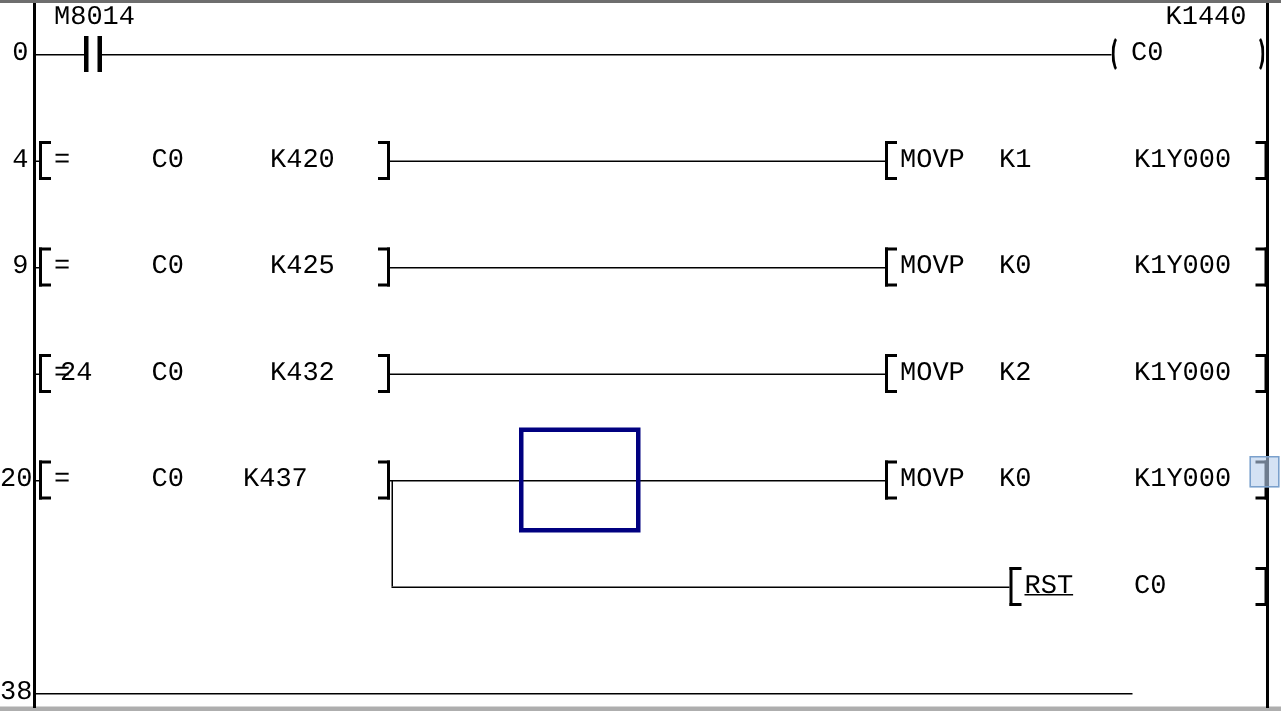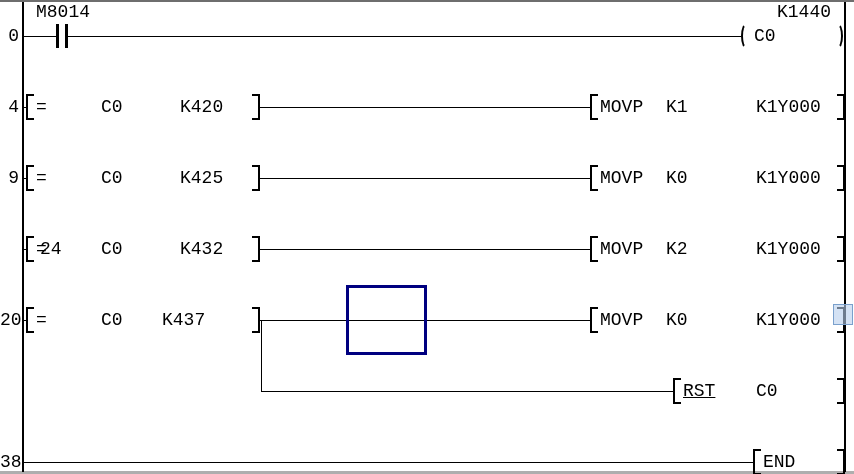--- a/index.html
+++ b/index.html
@@ -132,19 +132,14 @@
     <div class="t" style="left:10px;text-decoration:underline;">RST</div>
     <div class="t" style="left:83px;">C0</div>
     <div class="rbr" style="left:164px;"></div>
   </div>
 
   <div class="cursor"></div>
   <div class="hl"></div>
 
   <div class="num" style="left:0;top:451px;">38</div>
   <div class="wire" style="left:24px;top:462px;width:731px;"></div>
-  <div class="blk" style="left:753px;top:449px;width:92px;">
-    <div class="lbr" style="left:0;"></div>
-    <div class="t" style="left:10px;">END</div>
-    <div class="rbr" style="left:84px;"></div>
-  </div>
 
 </div>
 
 </body></html>

